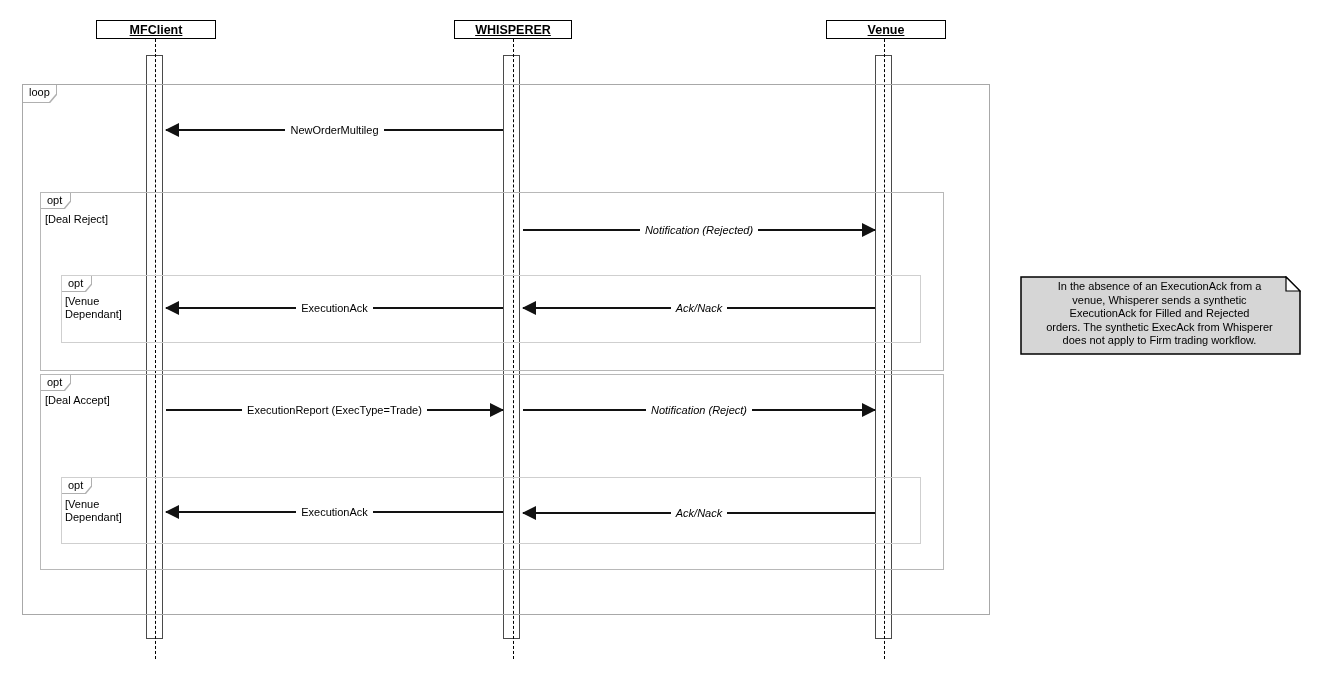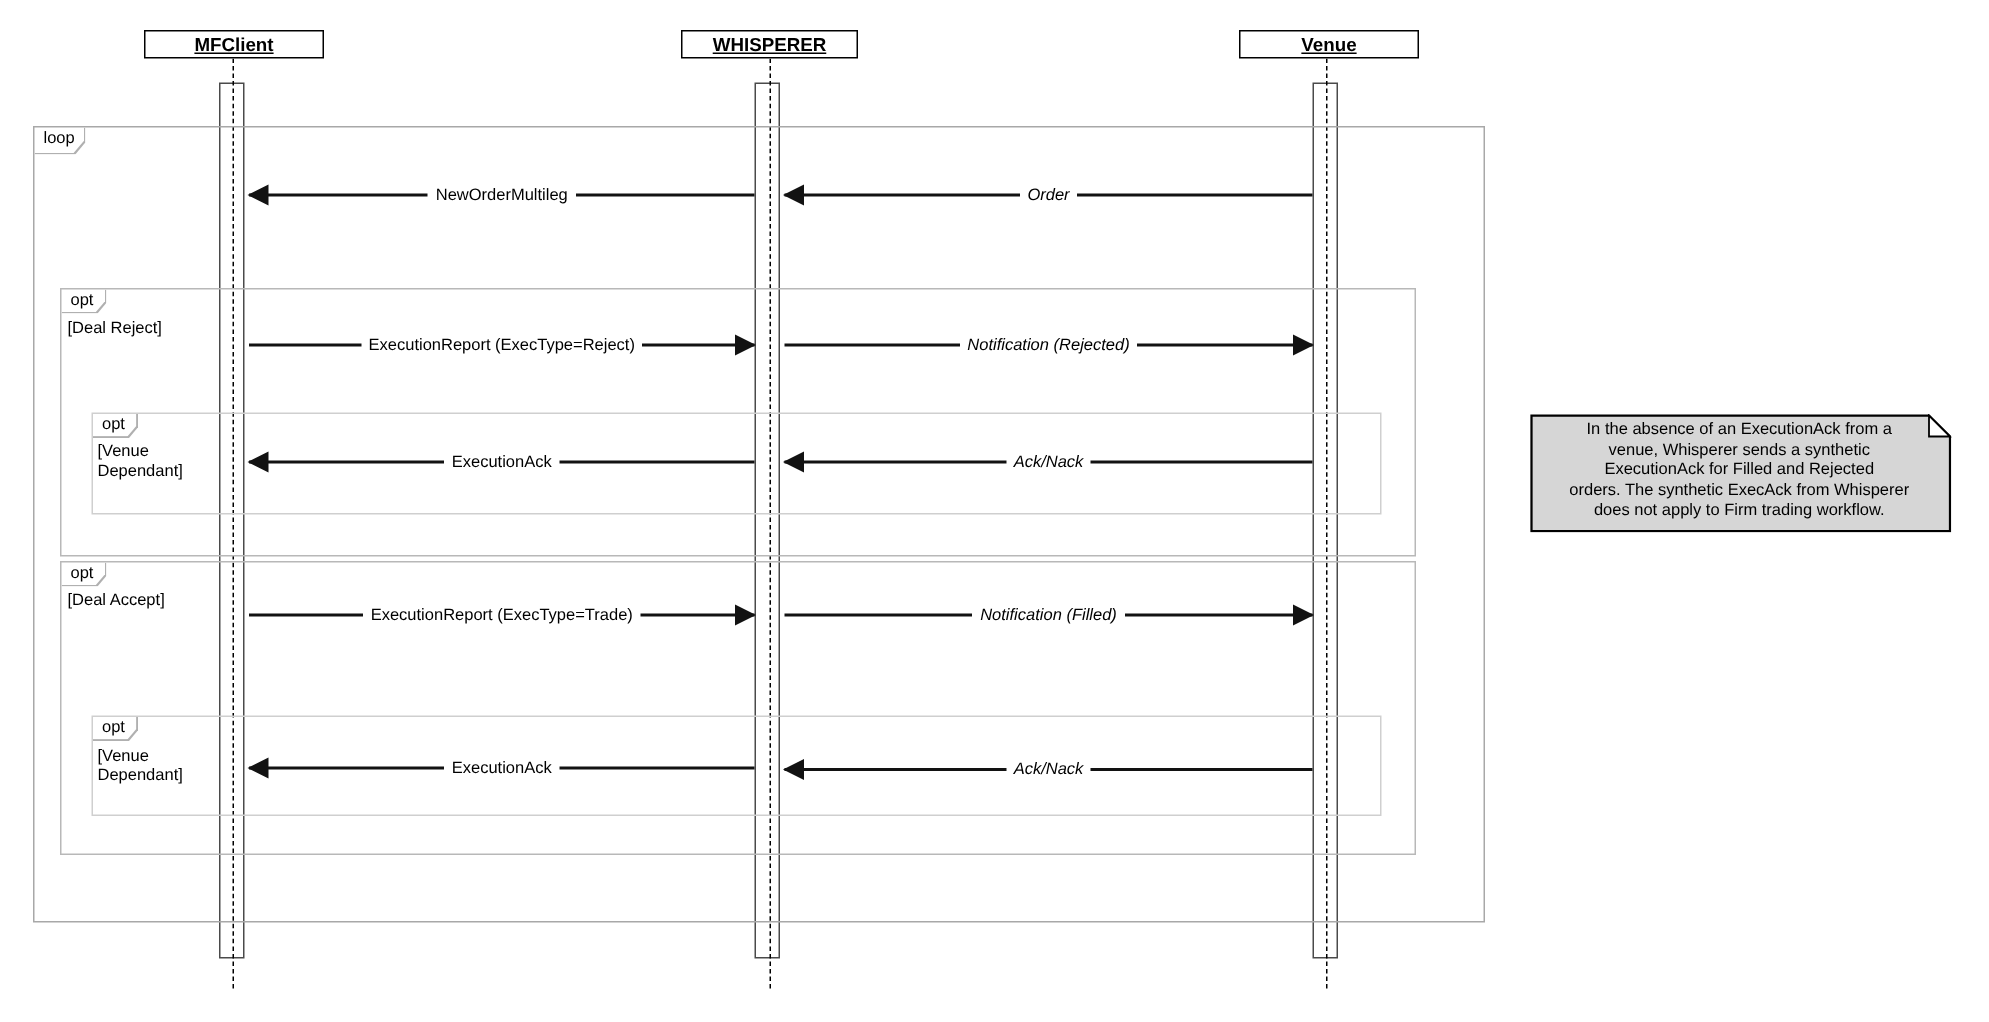--- a/index.html
+++ b/index.html
@@ -105,35 +105,21 @@
 Dependant]</div>
   </div>
 
   <div class="msg" style="left:165px; top:122px; width:339px;">
     <div class="shaft"></div>
     <div class="ah-l"></div>
     <div class="lblwrap">
         <span class="lbl">NewOrderMultileg</span>
       </div>
   </div>
-  <div class="msg" style="left:522px; top:122px; width:354px;">
-    <div class="shaft"></div>
-    <div class="ah-l"></div>
-    <div class="lblwrap">
-        <span class="lbl it">Order</span>
-      </div>
-  </div>
 
-  <div class="msg" style="left:165px; top:222px; width:339px;">
-    <div class="shaft"></div>
-    <div class="ah-r"></div>
-    <div class="lblwrap">
-        <span class="lbl">ExecutionReport (ExecType=Reject)</span>
-      </div>
-  </div>
   <div class="msg" style="left:522px; top:222px; width:354px;">
     <div class="shaft"></div>
     <div class="ah-r"></div>
     <div class="lblwrap">
         <span class="lbl it">Notification (Rejected)</span>
       </div>
   </div>
 
   <div class="msg" style="left:165px; top:300px; width:339px;">
     <div class="shaft"></div>
@@ -154,21 +140,21 @@
     <div class="shaft"></div>
     <div class="ah-r"></div>
     <div class="lblwrap">
         <span class="lbl">ExecutionReport (ExecType=Trade)</span>
       </div>
   </div>
   <div class="msg" style="left:522px; top:402px; width:354px;">
     <div class="shaft"></div>
     <div class="ah-r"></div>
     <div class="lblwrap">
-        <span class="lbl it">Notification (Filled)</span>
+        <span class="lbl it">Notification (Reject)</span>
       </div>
   </div>
 
   <div class="msg" style="left:165px; top:504px; width:339px;">
     <div class="shaft"></div>
     <div class="ah-l"></div>
     <div class="lblwrap">
         <span class="lbl">ExecutionAck</span>
       </div>
   </div>

